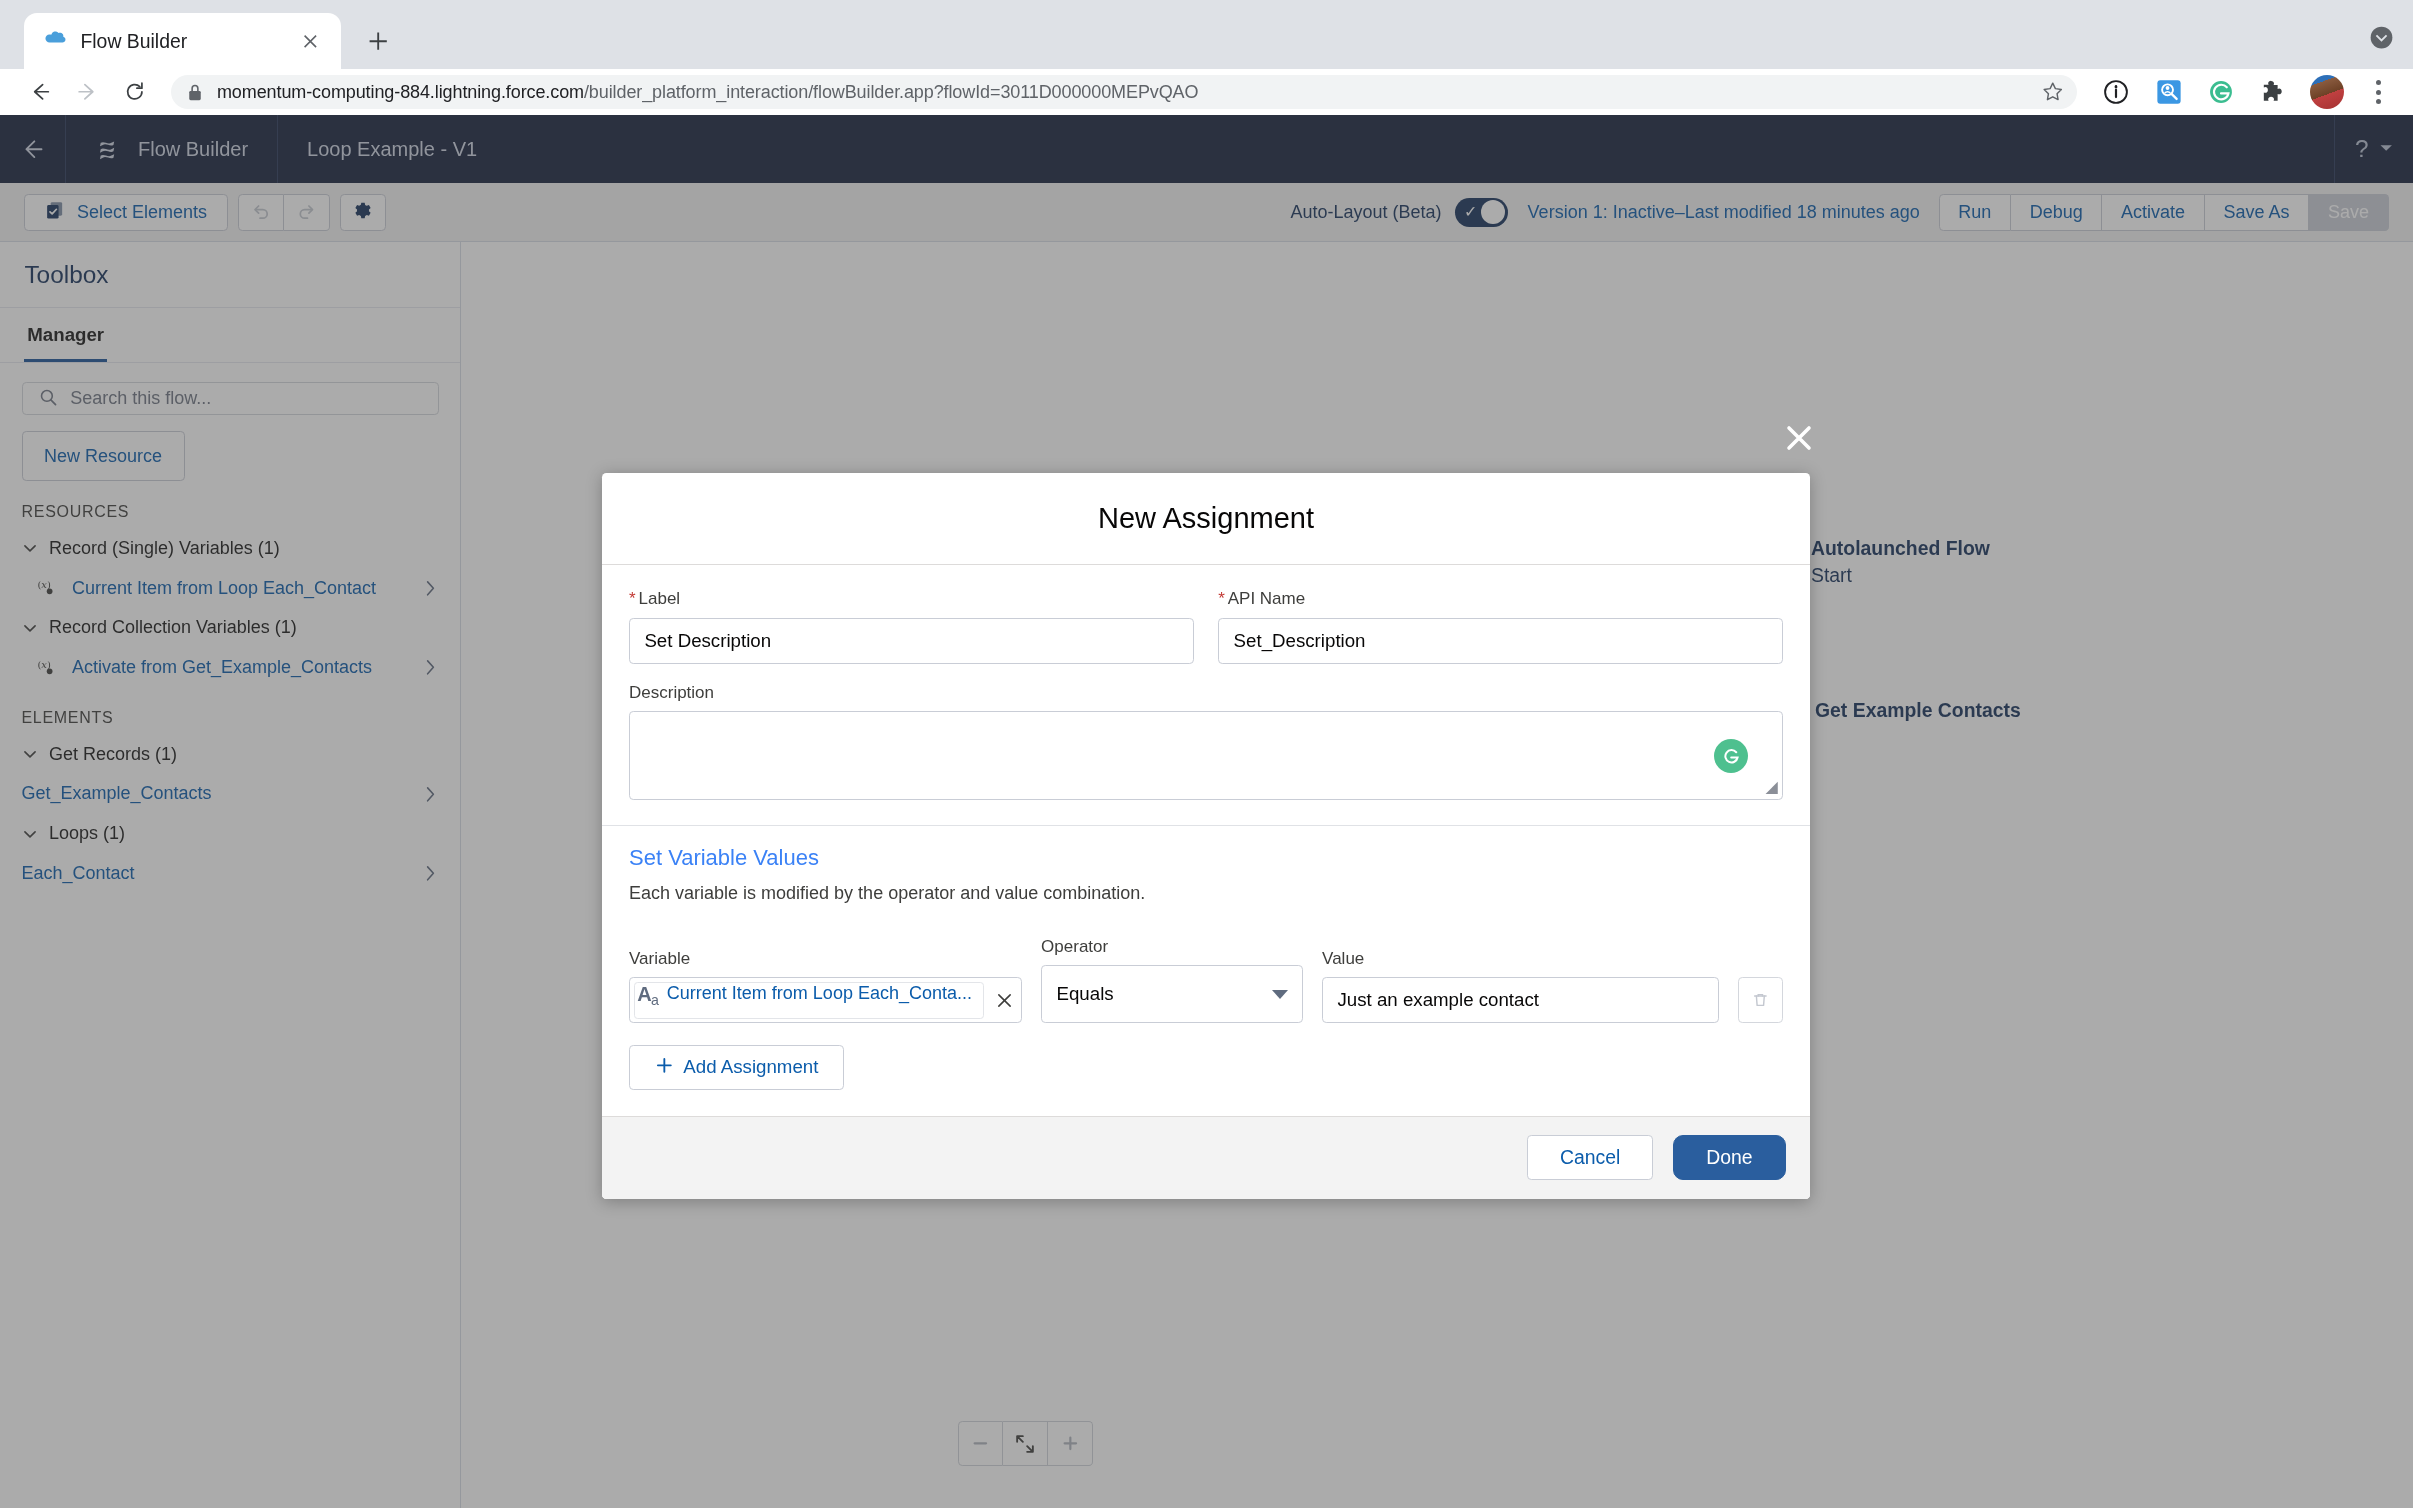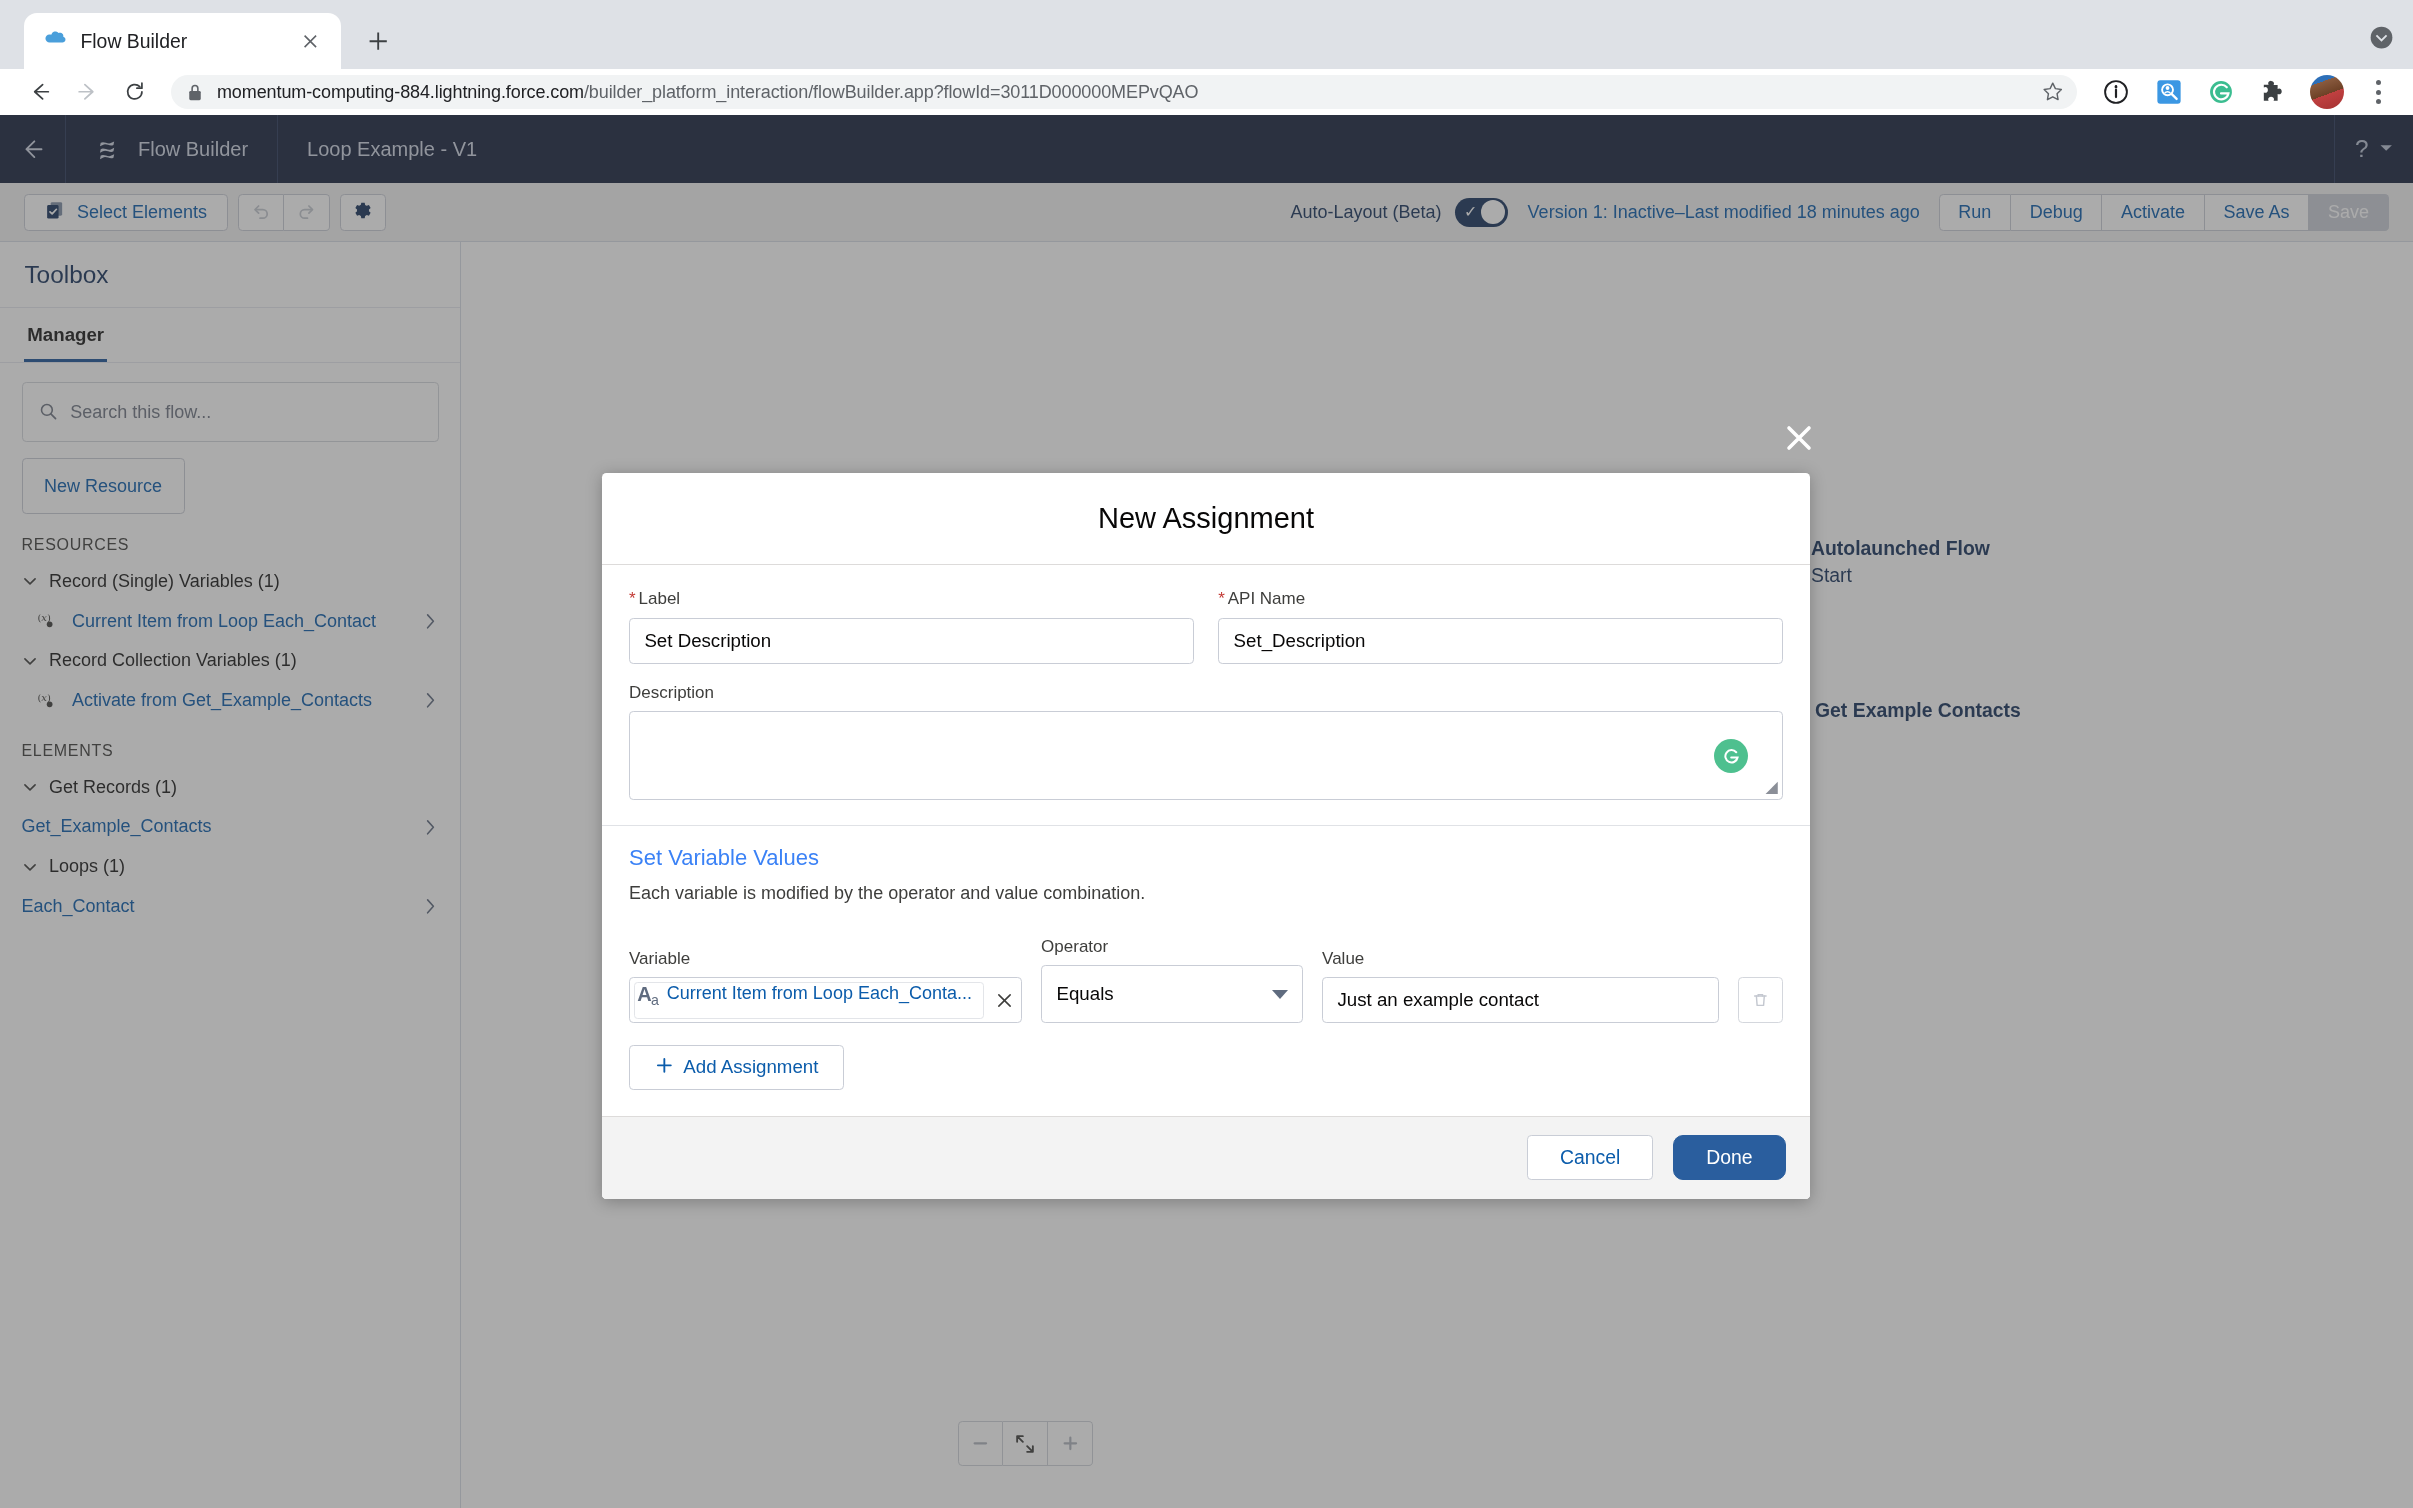--- a/index.html
+++ b/index.html
@@ -85,26 +85,26 @@
   .app-body { display: flex; height: calc(1508px - 115px - 68px - 59px); }
   .toolbox {
     width: 461px; background: #fff; border-right: 0.7px solid #d8dde6;
     display: flex; flex-direction: column; flex: none;
   }
   .toolbox-title { padding: 18.7px 24.4px 18.7px; font-size: 24.4px; color: #16325c; border-bottom: 0.7px solid #e5e8ee;}
   .toolbox-tabs { display: flex; border-bottom: 0.7px solid #e5e8ee; padding: 0 24.4px; }
   .toolbox-tab { padding: 16px 2.9px 13px; font-size: 18.7px; color: #181818; font-weight: bold; border-bottom: 3.6px solid #1b5297; }
   .toolbox-search-wrap { padding: 18.7px 21.5px 0; }
   .toolbox-search {
-    height: 60px; border: 0.7px solid #d4d7dd; border-radius: 4.3px; display: flex;
+    height: 33px; border: 0.7px solid #d4d7dd; border-radius: 4.3px; display: flex;
     align-items: center; gap: 13px; padding: 0 16px;
   }
   .toolbox-search .placeholder { font-size: 18px; color: #6f7683; }
   .new-resource-wrap { padding: 16px 21.5px 0; }
-  .btn-newresource { height: 56px; padding: 0 21.5px; }
+  .btn-newresource { height: 50px; padding: 0 21.5px; }
   .section-head { padding: 21.5px 21.5px 7.2px; font-size: 16px; letter-spacing: 0.7px; color: #3e3e3c; }
   .tree-group {
     display: flex; align-items: center; gap: 11.5px; padding: 10px 21.5px; font-size: 18px; color: #181818;
   }
   .chev-down { width: 16px; height: 16px; flex: none; }
   .tree-item {
     display: flex; align-items: center; gap: 11.5px; padding: 8.6px 21.5px 8.6px 36px;
     font-size: 18px; color: #0b5cab;
   }
   .tree-item.no-icon { padding-left: 21.5px; }

